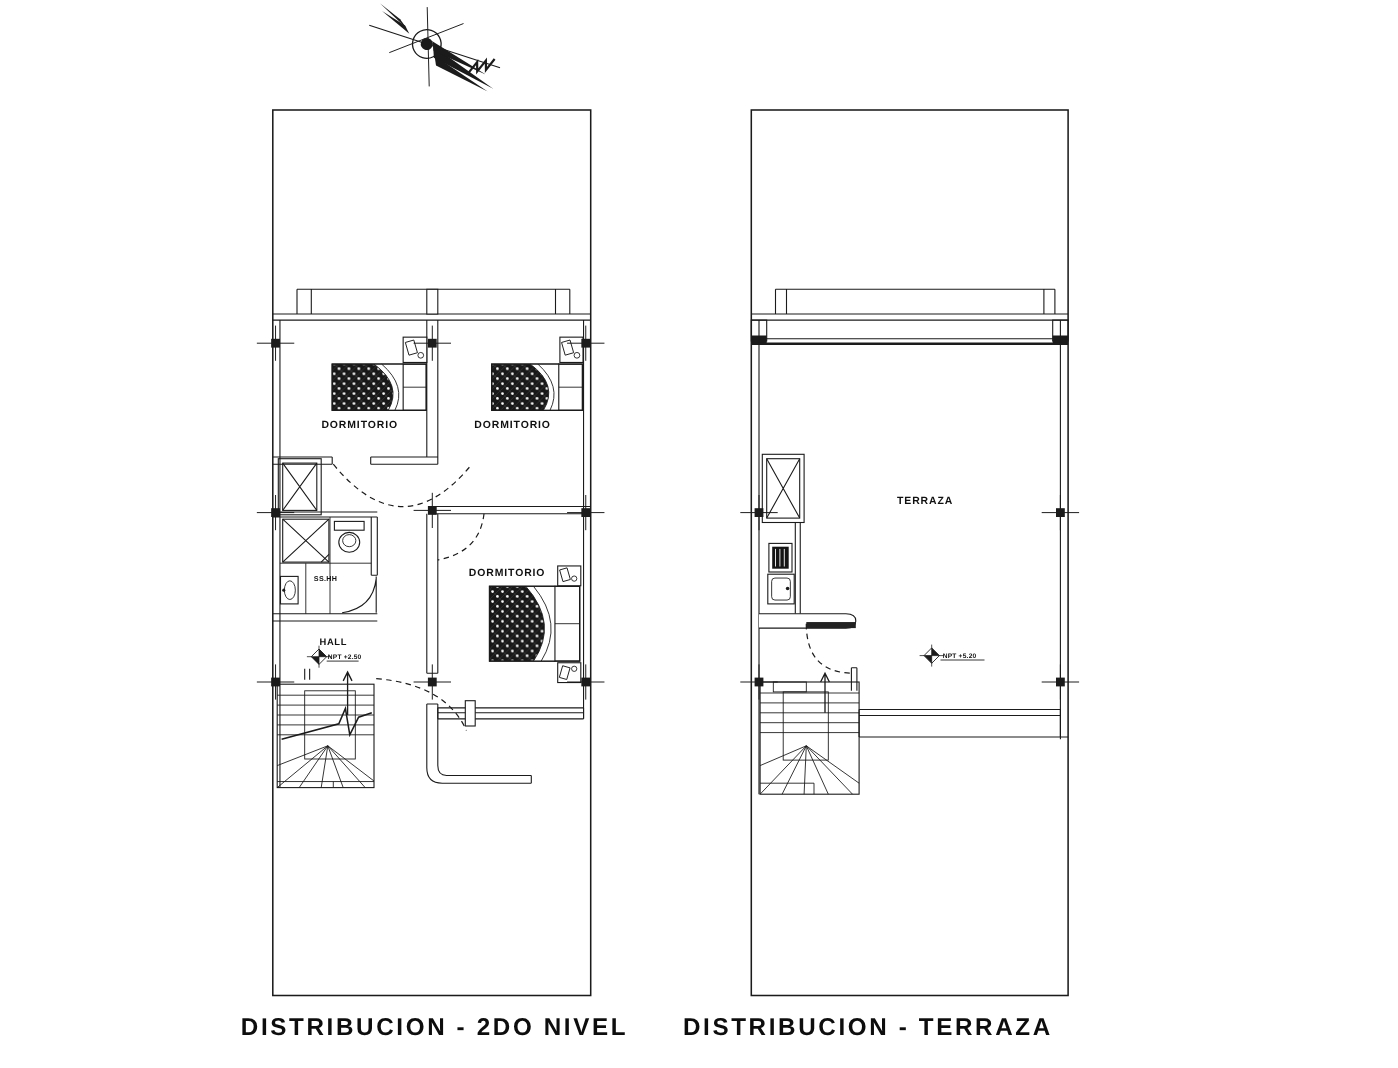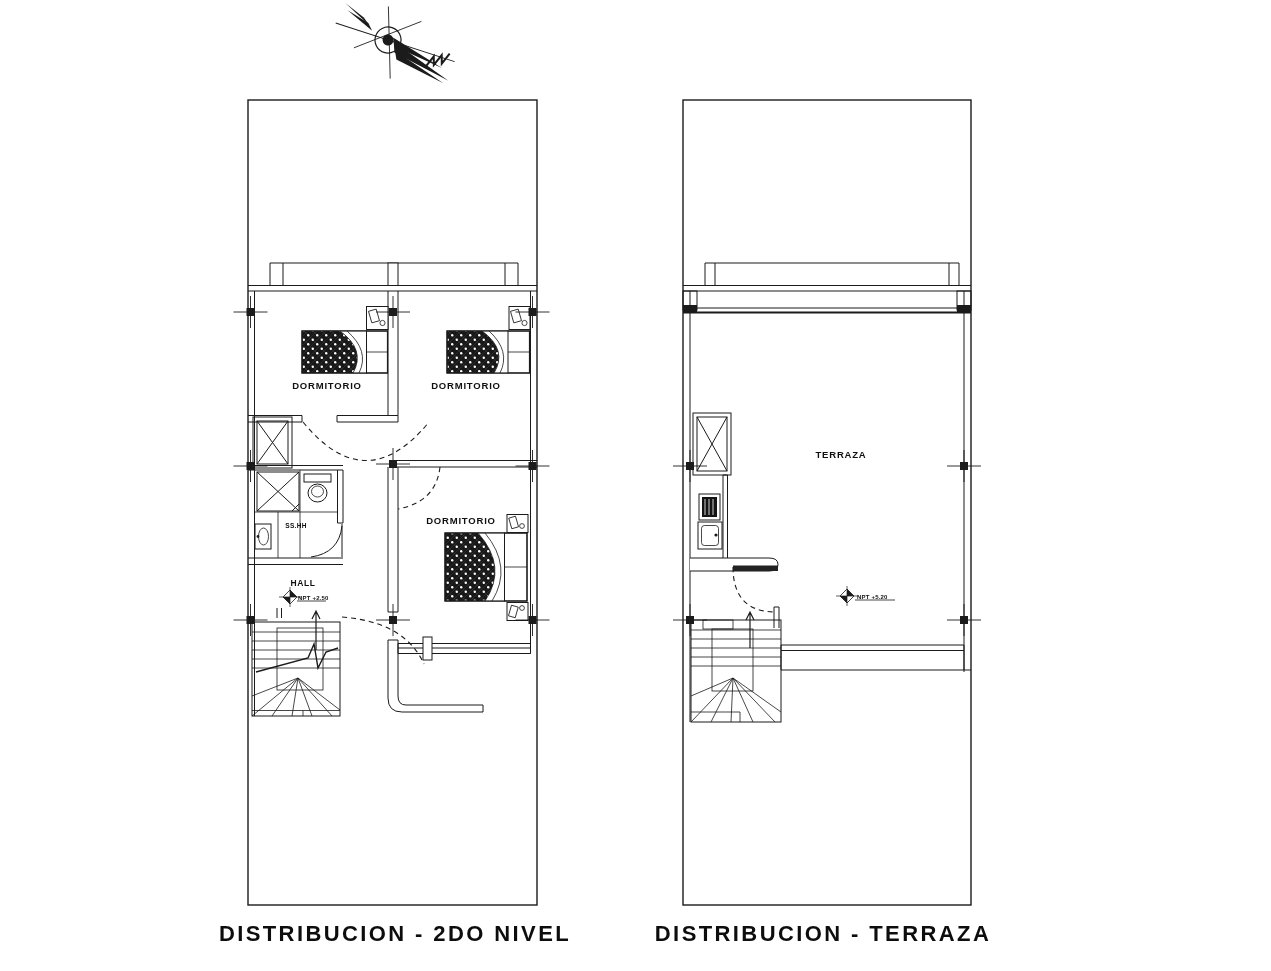--- a/index.html
+++ b/index.html
@@ -273,14 +273,14 @@
     </g>
 
     <use href="#colmark" x="690" y="466"></use>
     <use href="#colmark" x="964" y="466"></use>
     <use href="#colmark" x="690" y="620"></use>
     <use href="#colmark" x="964" y="620"></use>
   </g>
 </svg>
 
 <div class="plan-title" style="left:395px;">DISTRIBUCION - 2DO NIVEL</div>
-<div class="plan-title" style="left:823px;">DISTRIBUCION - TERRAZA</div>
+<div class="plan-title" style="left:789px;">DISTRIBUCION - TERRAZA</div>
 </div>
 
 </body></html>

